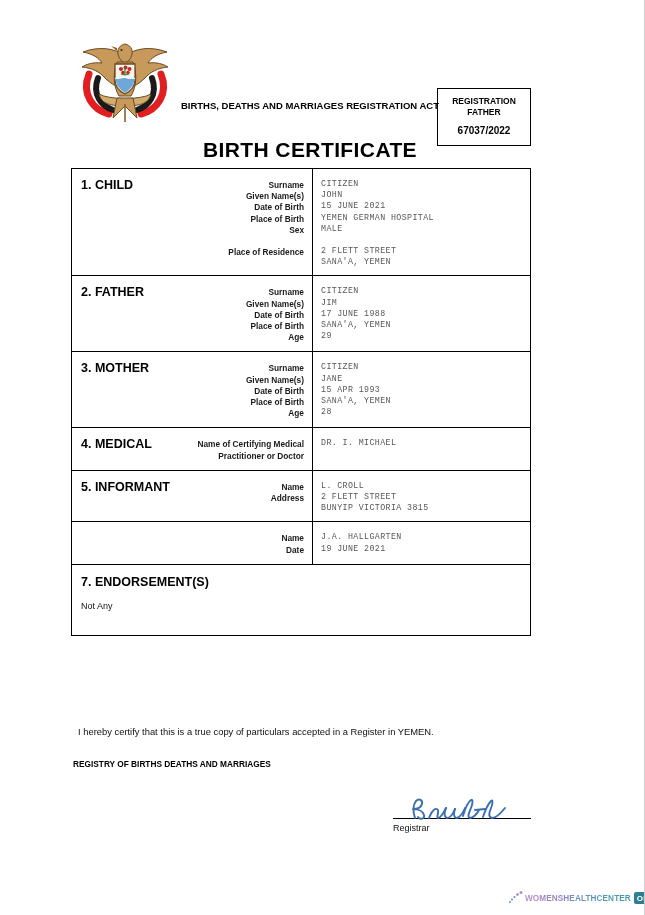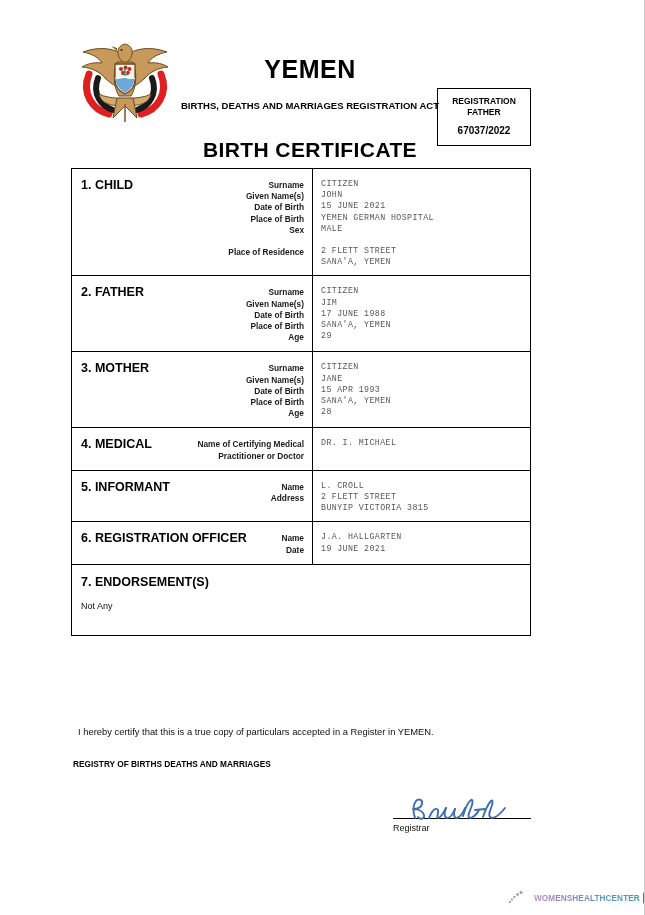--- a/index.html
+++ b/index.html
@@ -218,21 +218,21 @@
   }
   .wm-dots { width: 16px; height: 16px; }
   .wm-text {
     font-size: 8.2px;
     font-weight: bold;
     letter-spacing: 0.1px;
     background: linear-gradient(90deg,#b48ec4 0%, #9a7fbe 25%, #5f93b8 60%, #3d9aa8 100%);
     -webkit-background-clip: text;
     background-clip: text;
     color: transparent;
-    margin-left: 10px;
+    margin-left: 1px;
     text-decoration: underline;
   }
   .wm-badge {
     margin-left: 3px;
     background: #2b7f91;
     color: #ffffff;
     font-size: 8px;
     font-weight: bold;
     padding: 1.5px 3px 1.5px 3px;
     border-radius: 2px;
@@ -282,21 +282,20 @@
         <path d="M44 42 L64 42 L62 49 C60 52 57 55 54 57 C51 55 48 52 46 49 Z" fill="#6ea7d8"></path>
         <path d="M44 42 C48 44 52 40 56 42 C59 43.5 62 41.5 64 42.6" fill="none" stroke="#ffffff" stroke-width="1"></path>
 
         <path d="M28 58 C38 64 70 64 80 58 C78 66 72 70 54 70 C36 70 30 66 28 58 Z" fill="#d3ab6d" stroke="#6b4a22" stroke-width="1"></path>
 
         <path d="M46 62 L42 82 L54 70 L66 82 L62 62 Z" fill="#c79a5b" stroke="#6b4a22" stroke-width="1"></path>
         <path d="M54 68 L54 86" stroke="#8a6027" stroke-width="1.6"></path>
       </svg>
     </div>
 
-    <div class="country-title">YEMEN</div>
     <div class="act-line">BIRTHS, DEATHS AND MARRIAGES REGISTRATION ACT</div>
     <div class="doc-title">BIRTH CERTIFICATE</div>
 
     <div class="regbox">
       <div class="lbl">
         <span>REGISTRATION</span><br>
         <span>FATHER</span>
       </div>
       <div class="num">67037/2022</div>
     </div>
@@ -368,21 +367,20 @@
             <span class="lab">Name</span>
             <span class="lab">Address</span>
           </div>
         </div>
         <div class="right">
           <div class="vals"><span class="v">L. CROLL</span><span class="v">2 FLETT STREET</span><span class="v">BUNYIP VICTORIA 3815</span></div>
         </div>
       </div>
       <div class="sect">
         <div class="left">
-          <div class="sect-title">6. REGISTRATION OFFICER</div>
           <div class="labels">
             <span class="lab">Name</span>
             <span class="lab">Date</span>
           </div>
         </div>
         <div class="right">
           <div class="vals"><span class="v">J.A. HALLGARTEN</span><span class="v">19 JUNE 2021</span></div>
         </div>
       </div>
       <div class="sect endorse">

